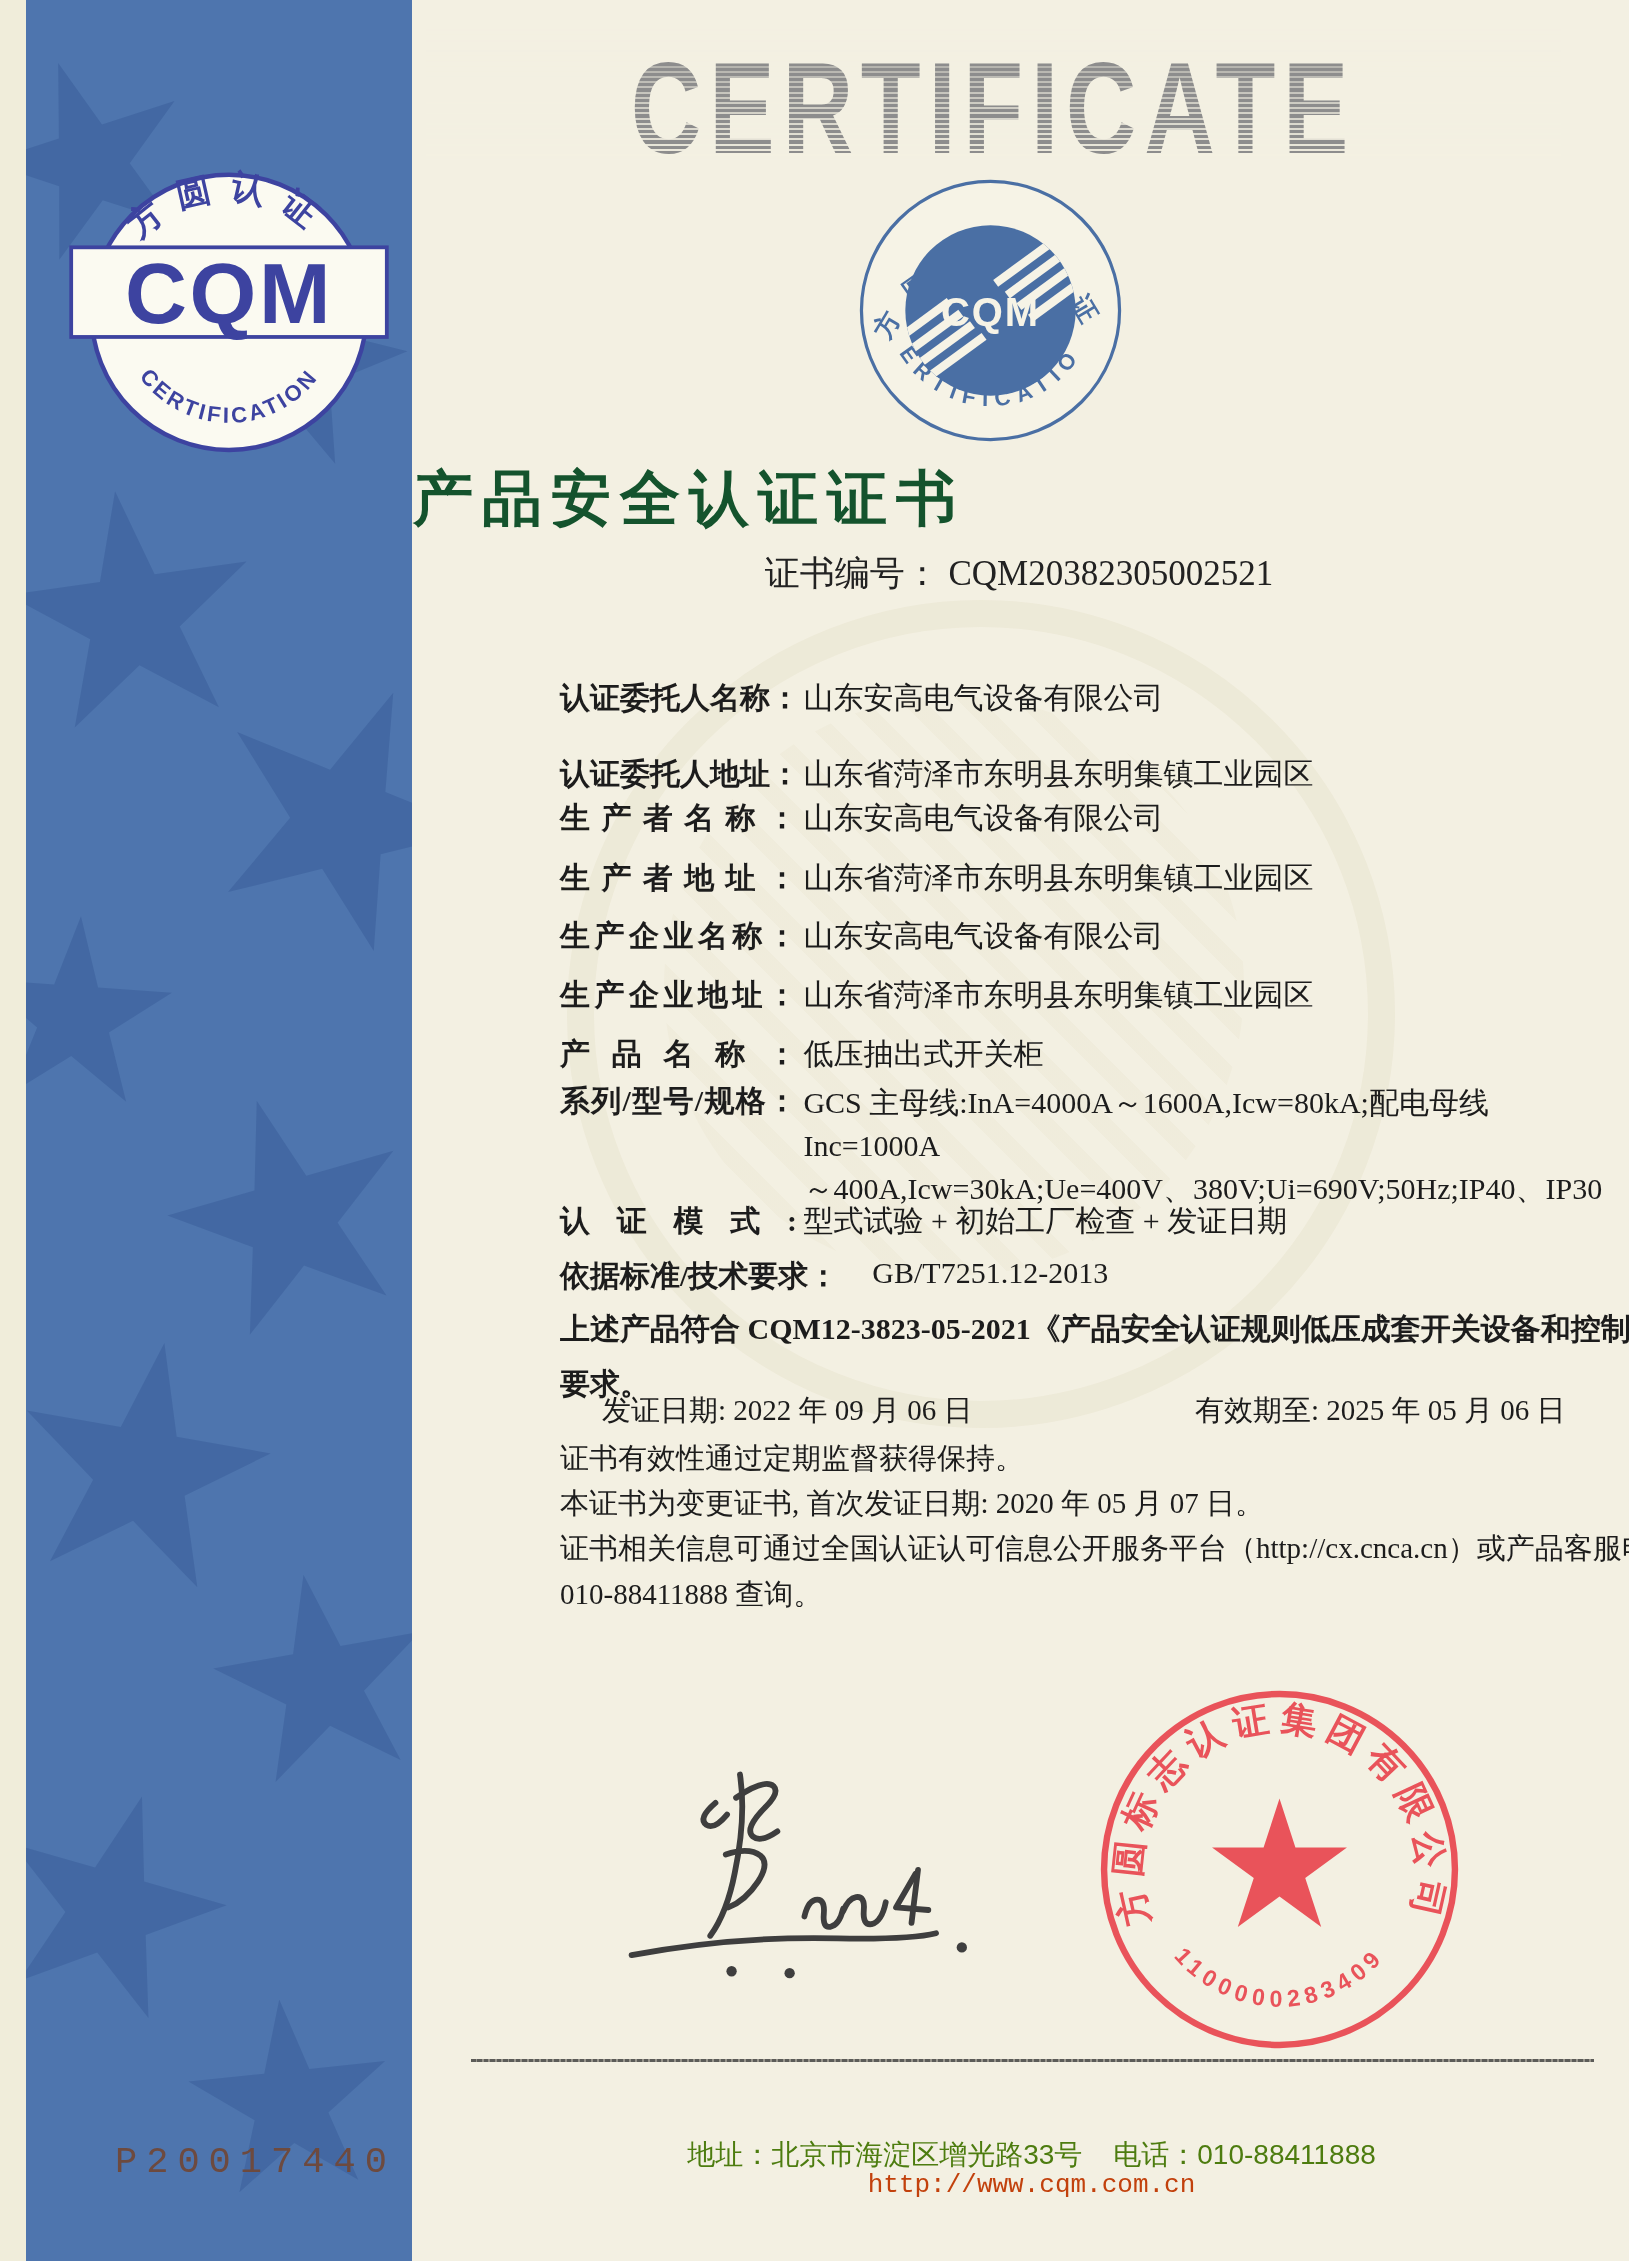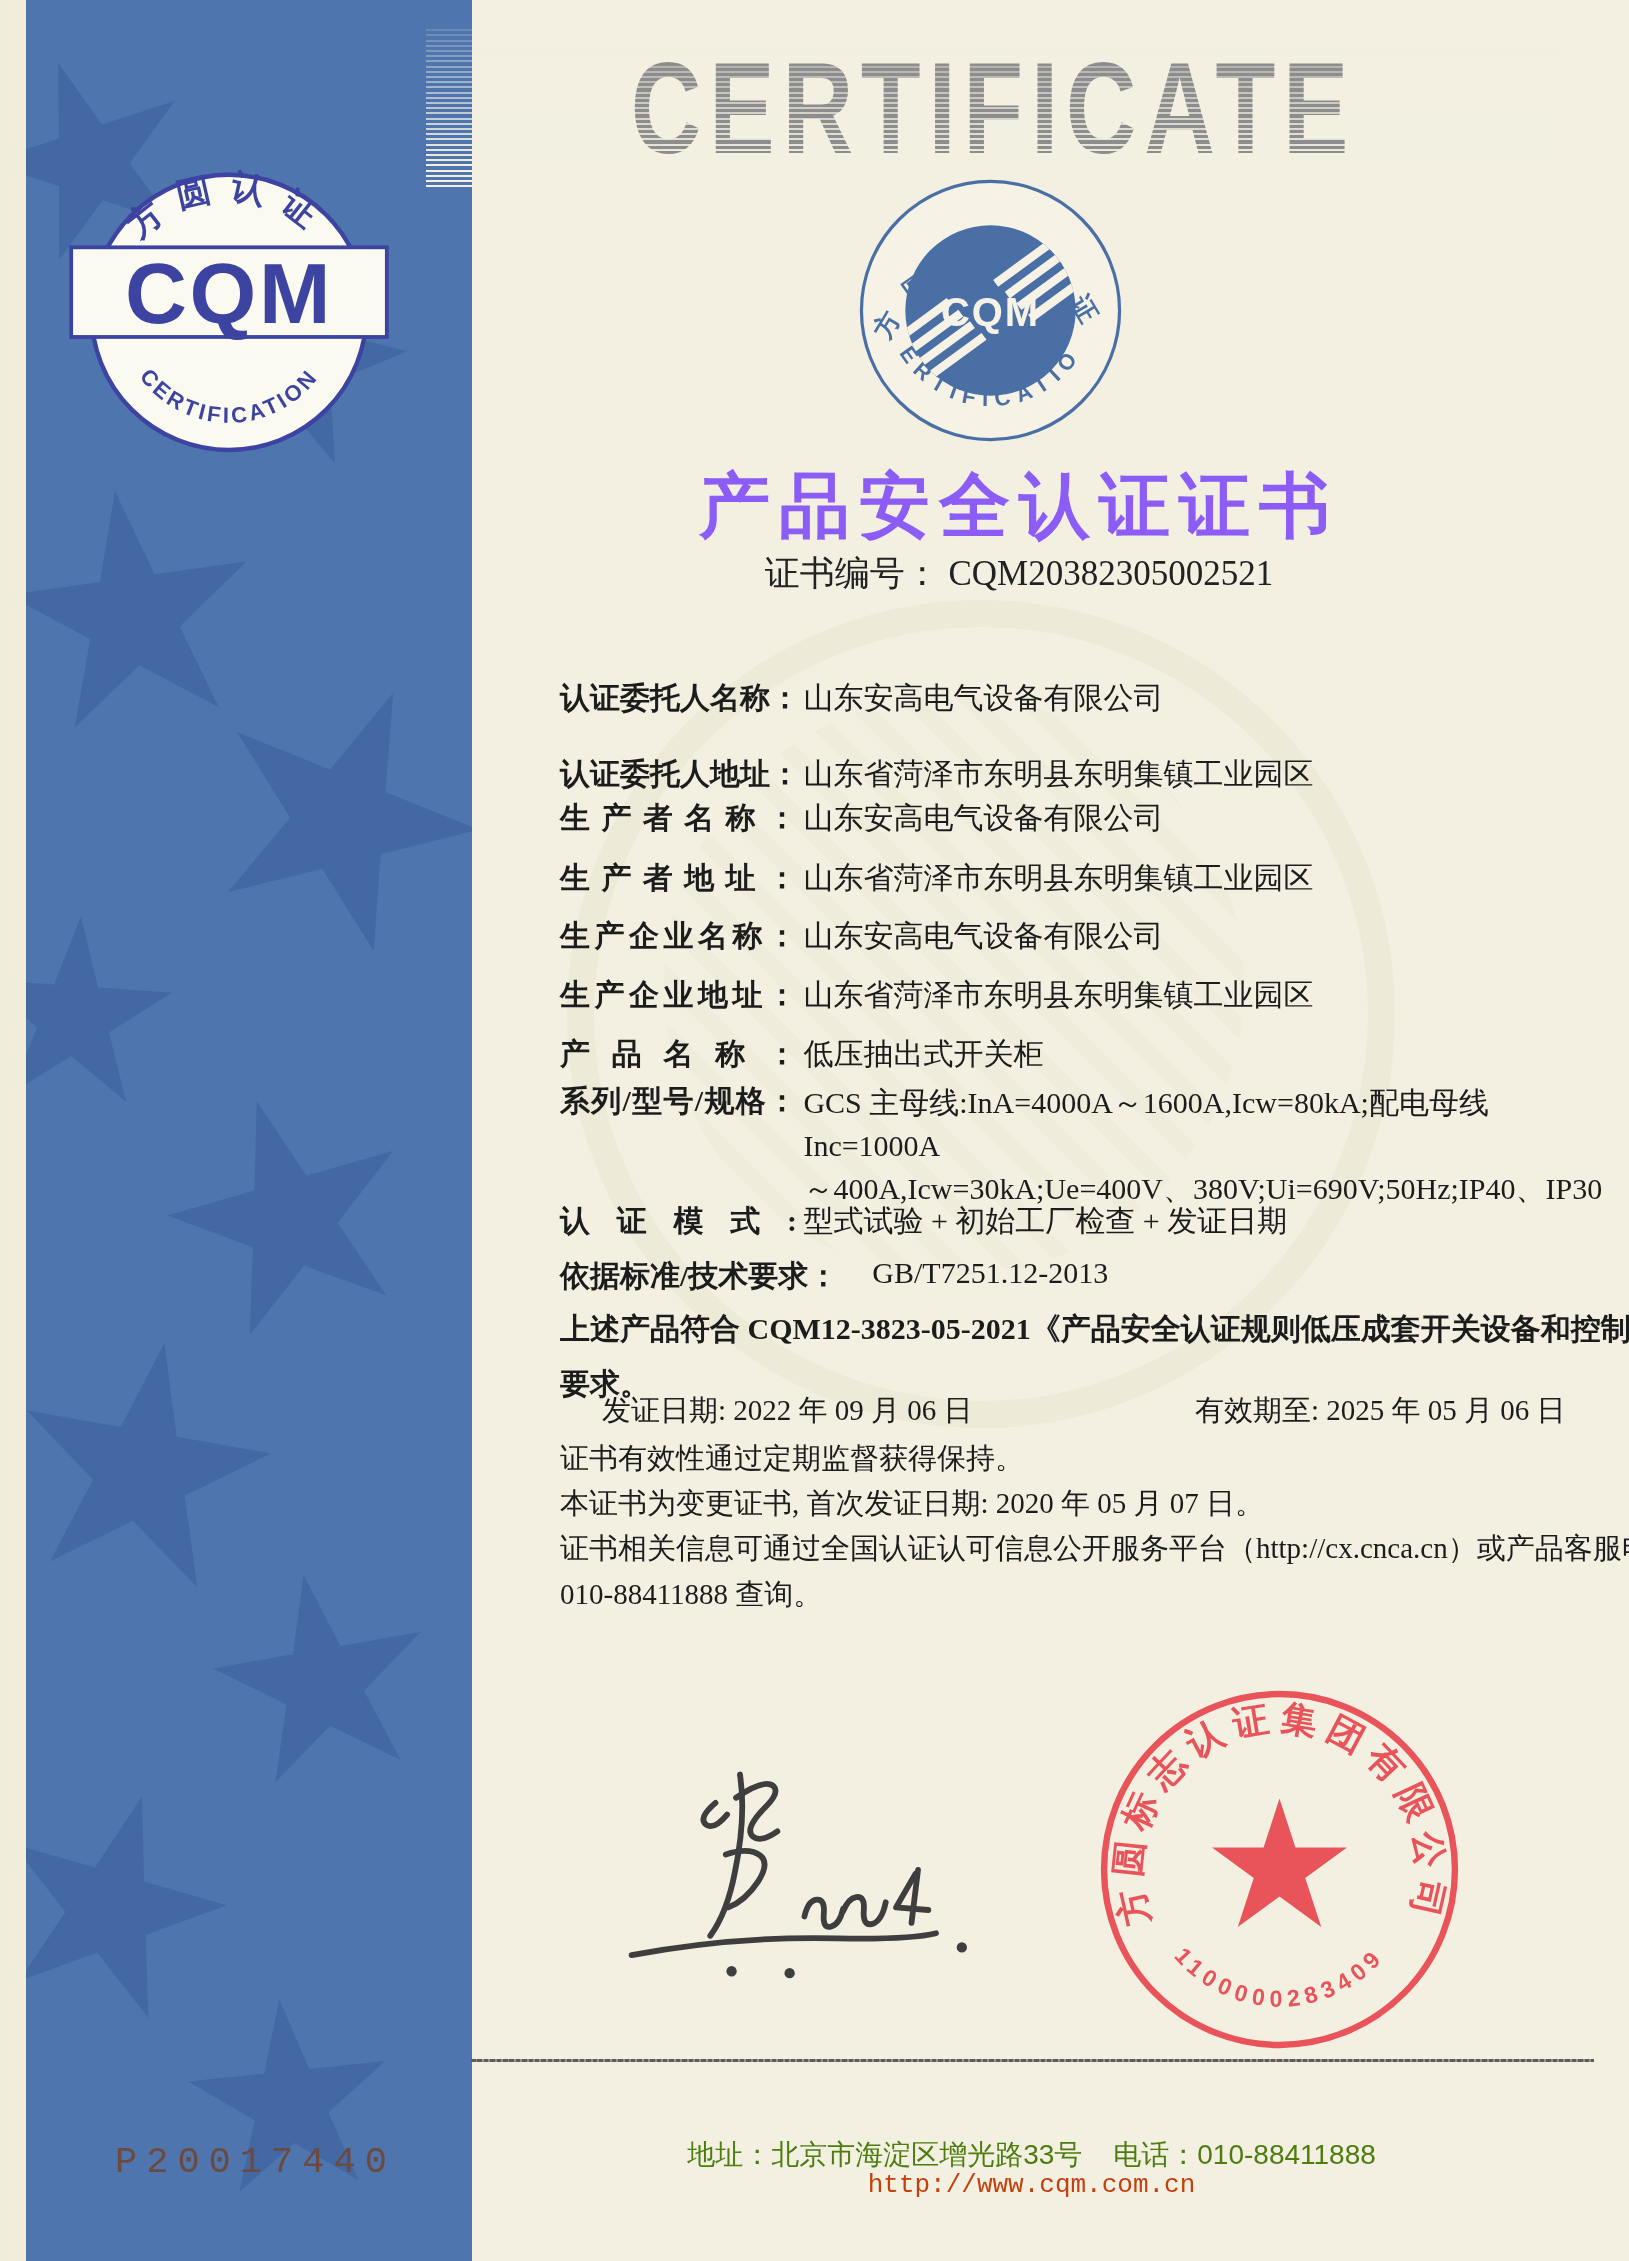--- a/index.html
+++ b/index.html
@@ -1,42 +1,42 @@
 <!DOCTYPE html>
 <html style="font-size:10.3px"><head>
 <meta charset="utf-8">
 <style>
   html,body{margin:0;padding:0;background:#d9d5c6;}
   #page{position:relative;width:1630px;height:2261px;background:#f3f0e2;overflow:hidden;
         font-family:"Liberation Serif","DejaVu Serif",serif;color:#1c1c1c;}
   
   #edge-strip{position:absolute;left:0;top:0;width:26px;height:2261px;background:#f0edda;}
-  #blue-band{position:absolute;left:26px;top:0;width:446px;height:2261px;background:#4e75ae;overflow:hidden;}
+  #blue-band{position:absolute;left:26px;top:0;width:386px;height:2261px;background:#4e75ae;overflow:hidden;}
   .star{position:absolute;background:rgba(24,54,122,.20);
         clip-path:polygon(50% 0%,61% 35%,98% 35%,68% 57%,79% 91%,50% 70%,21% 91%,32% 57%,2% 35%,39% 35%);}
   
   #watermark-ring{position:absolute;left:567px;top:600px;width:774px;height:774px;border-radius:50%;
         border:27px solid rgba(170,150,80,.07);}
   #watermark-disc{position:absolute;left:664px;top:696px;width:580px;height:580px;border-radius:50%;
         background:repeating-linear-gradient(45deg,rgba(170,150,80,.045) 0 17px,transparent 17px 41px);}
   
   #banner{position:absolute;left:426px;top:34px;width:1135px;text-align:center;
           font-family:"Liberation Sans","DejaVu Sans",sans-serif;font-weight:bold;
           font-size:98px;letter-spacing:7.7px;color:#8d8d8d;transform:scaleY(1.32);transform-origin:top;}
   #banner-stripes{position:absolute;left:426px;top:26px;width:1135px;height:161px;
           background:repeating-linear-gradient(180deg,rgba(243,240,226,0) 0 3.2px,#f3f0e2 3.2px 5.2px);
           -webkit-mask-image:linear-gradient(180deg,rgba(0,0,0,.15),#000 85%);
           mask-image:linear-gradient(180deg,rgba(0,0,0,.15),#000 85%);}
   
   svg text{font-family:"Liberation Sans","DejaVu Sans",sans-serif;}
   #cqm-logo{position:absolute;left:68px;top:164px;width:322px;height:303px;}
   #center-badge{position:absolute;left:855px;top:175px;width:271px;height:271px;}
   
-  #title{position:absolute;left:413px;top:459px;width:1212px;text-align:center;
-         font-size:71px;font-weight:bold;letter-spacing:9px;color:#8b5cf6;}
+  #title{position:absolute;left:413px;top:459px;width:1212px;
+         font-size:60px;font-weight:bold;letter-spacing:9px;color:#14532d;}
   #certno{position:absolute;left:413px;top:550px;width:1212px;text-align:center;font-size:35px;color:#222;}
   
   .row{position:absolute;left:560px;font-size:30px;white-space:nowrap;}
   .row .lbl{display:inline-block;width:237px;text-align:justify;text-align-last:justify;
             font-weight:bold;vertical-align:top;}
   .row.natural .lbl{width:auto;text-align-last:auto;}
   .row .val{margin-left:6.4px;}
   #spec-row .val-block{display:inline-block;margin-left:6.4px;width:816px;white-space:normal;
             line-height:43px;vertical-align:top;}
   .bold-line{position:absolute;left:560px;font-size:30px;font-weight:bold;white-space:nowrap;}

